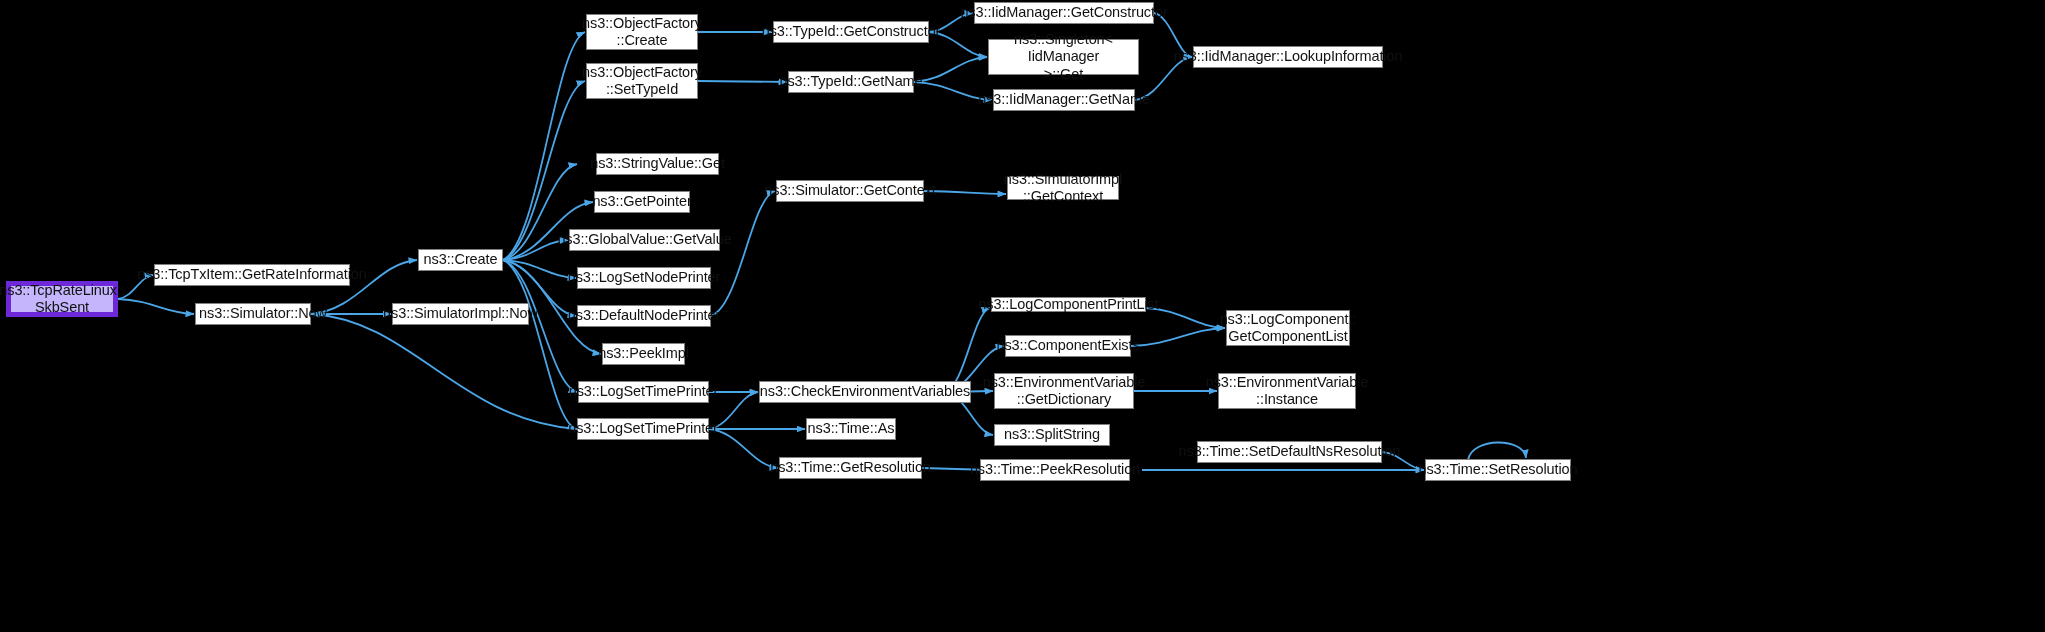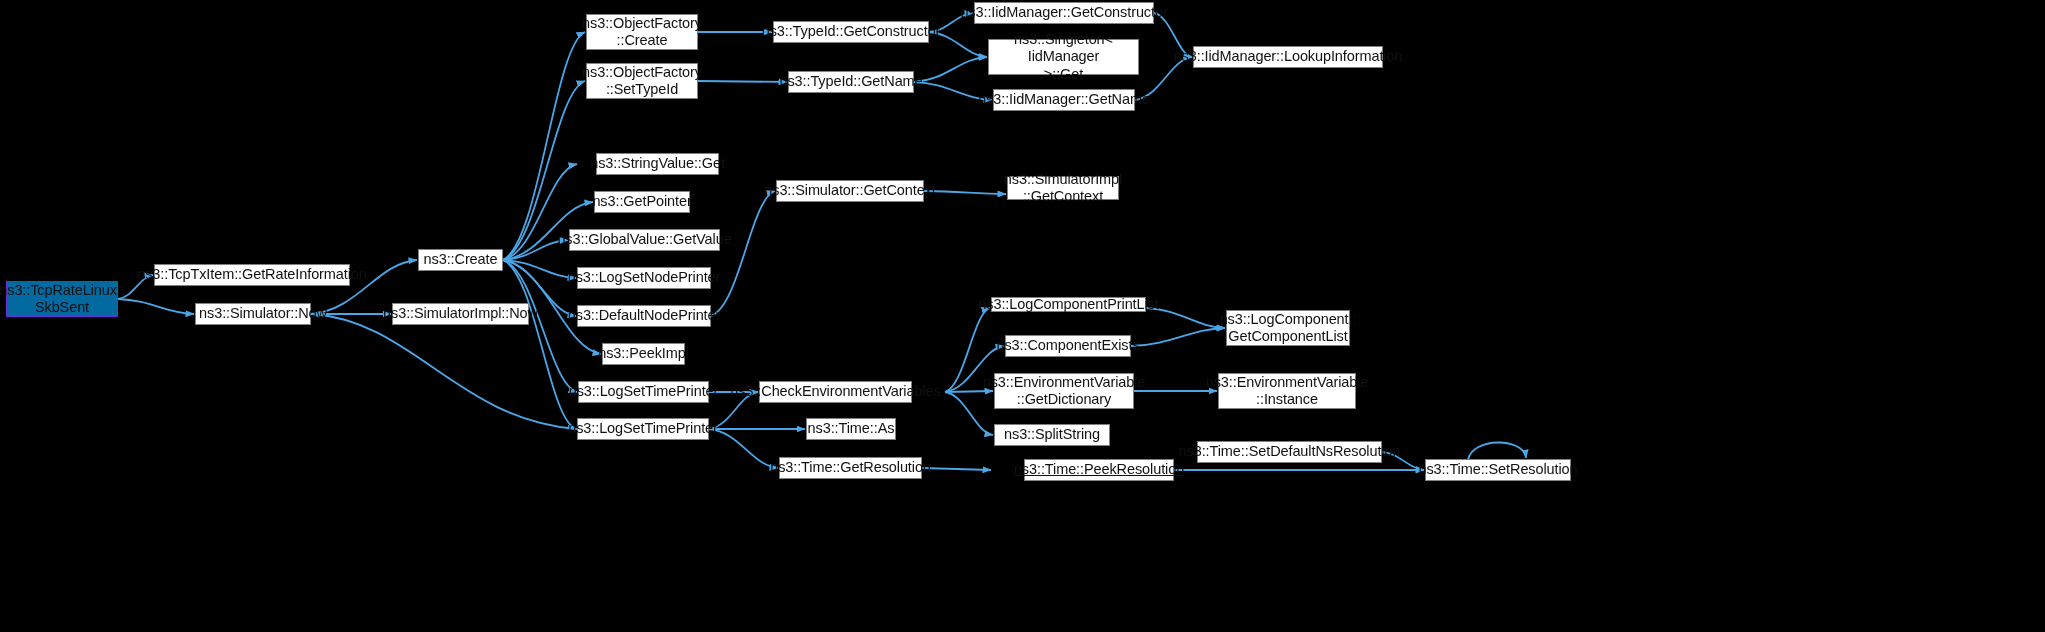--- a/index.html
+++ b/index.html
@@ -21,22 +21,22 @@
     line-height:1.18;
     display:flex;
     align-items:center;
     justify-content:center;
     text-align:center;
     white-space:pre-line;
     padding:2px 5px;
     letter-spacing:-0.1px;
   }
   .node.root{
-    background:#0369a1;
-    border:1px solid #6d28d9;
+    background:#c4b5fd;
+    border:5px solid #6d28d9;
   }
 </style>
 </head>
 <body>
 
 <div id="canvas">
   <svg id="edges">
     <defs>
       <marker id="arrow" markerWidth="9" markerHeight="7" refX="8.5" refY="3.5" orient="auto" markerUnits="userSpaceOnUse">
         <path d="M0,0 L9,3.5 L0,7 z" fill="#4ba6e8"></path>
@@ -100,35 +100,35 @@
       <div class="node" style="left: 594px; top: 191px; width: 96px; height: 22px;">ns3::GetPointer</div>
       <div class="node" style="left: 569px; top: 229px; width: 151px; height: 22px;">ns3::GlobalValue::GetValue</div>
       <div class="node" style="left: 577px; top: 267px; width: 134px; height: 22px;">ns3::LogSetNodePrinter</div>
       <div class="node" style="left: 577px; top: 305px; width: 134px; height: 22px;">ns3::DefaultNodePrinter</div>
       <div class="node" style="left: 602px; top: 343px; width: 83px; height: 22px;">ns3::PeekImpl</div>
       <div class="node" style="left: 578px; top: 381px; width: 131px; height: 22px;">ns3::LogSetTimePrinter</div>
       <div class="node" style="left: 577px; top: 418px; width: 132px; height: 22px;">ns3::LogSetTimePrinter</div>
       <div class="node" style="left: 773px; top: 21px; width: 156px; height: 22px;">ns3::TypeId::GetConstructor</div>
       <div class="node" style="left: 788px; top: 71px; width: 126px; height: 22px;">ns3::TypeId::GetName</div>
       <div class="node" style="left: 776px; top: 180px; width: 148px; height: 22px;">ns3::Simulator::GetContext</div>
-      <div class="node" style="left: 759px; top: 381px; width: 153px; height: 22px;">ns3::CheckEnvironmentVariables</div>
+      <div class="node" style="left: 759px; top: 381px; width: 212px; height: 22px;">ns3::CheckEnvironmentVariables</div>
       <div class="node" style="left: 806px; top: 418px; width: 90px; height: 22px;">ns3::Time::As</div>
       <div class="node" style="left: 779px; top: 457px; width: 143px; height: 22px;">ns3::Time::GetResolution</div>
       <div class="node" style="left: 974px; top: 2px; width: 180px; height: 22px;">ns3::IidManager::GetConstructor</div>
       <div class="node" style="left: 988px; top: 39px; width: 151px; height: 36px;">ns3::Singleton&lt; IidManager
 &gt;::Get</div>
       <div class="node" style="left: 993px; top: 89px; width: 142px; height: 22px;">ns3::IidManager::GetName</div>
       <div class="node" style="left: 1007px; top: 176px; width: 112px; height: 24px;">ns3::SimulatorImpl
 ::GetContext</div>
       <div class="node" style="left: 991px; top: 297px; width: 155px; height: 15px;">ns3::LogComponentPrintList</div>
       <div class="node" style="left: 1005px; top: 335px; width: 126px; height: 22px;">ns3::ComponentExists</div>
       <div class="node" style="left: 994px; top: 373px; width: 140px; height: 36px;">ns3::EnvironmentVariable
 ::GetDictionary</div>
       <div class="node" style="left: 994px; top: 424px; width: 116px; height: 22px;">ns3::SplitString</div>
-      <div class="node" style="left: 1024px; top: 459px; width: 150px; height: 22px; text-decoration: underline;">ns3::Time::PeekResolution</div>
+      <div class="node" style="left: 980px; top: 459px; width: 150px; height: 22px;">ns3::Time::PeekResolution</div>
       <div class="node" style="left: 1193px; top: 46px; width: 190px; height: 22px;">ns3::IidManager::LookupInformation</div>
       <div class="node" style="left: 1226px; top: 310px; width: 124px; height: 36px;">ns3::LogComponent::
 GetComponentList</div>
       <div class="node" style="left: 1218px; top: 373px; width: 138px; height: 36px;">ns3::EnvironmentVariable
 ::Instance</div>
       <div class="node" style="left: 1197px; top: 441px; width: 185px; height: 22px;">ns3::Time::SetDefaultNsResolution</div>
       <div class="node" style="left: 1425px; top: 459px; width: 146px; height: 22px;">ns3::Time::SetResolution</div>
     </div>
 </div>
 

